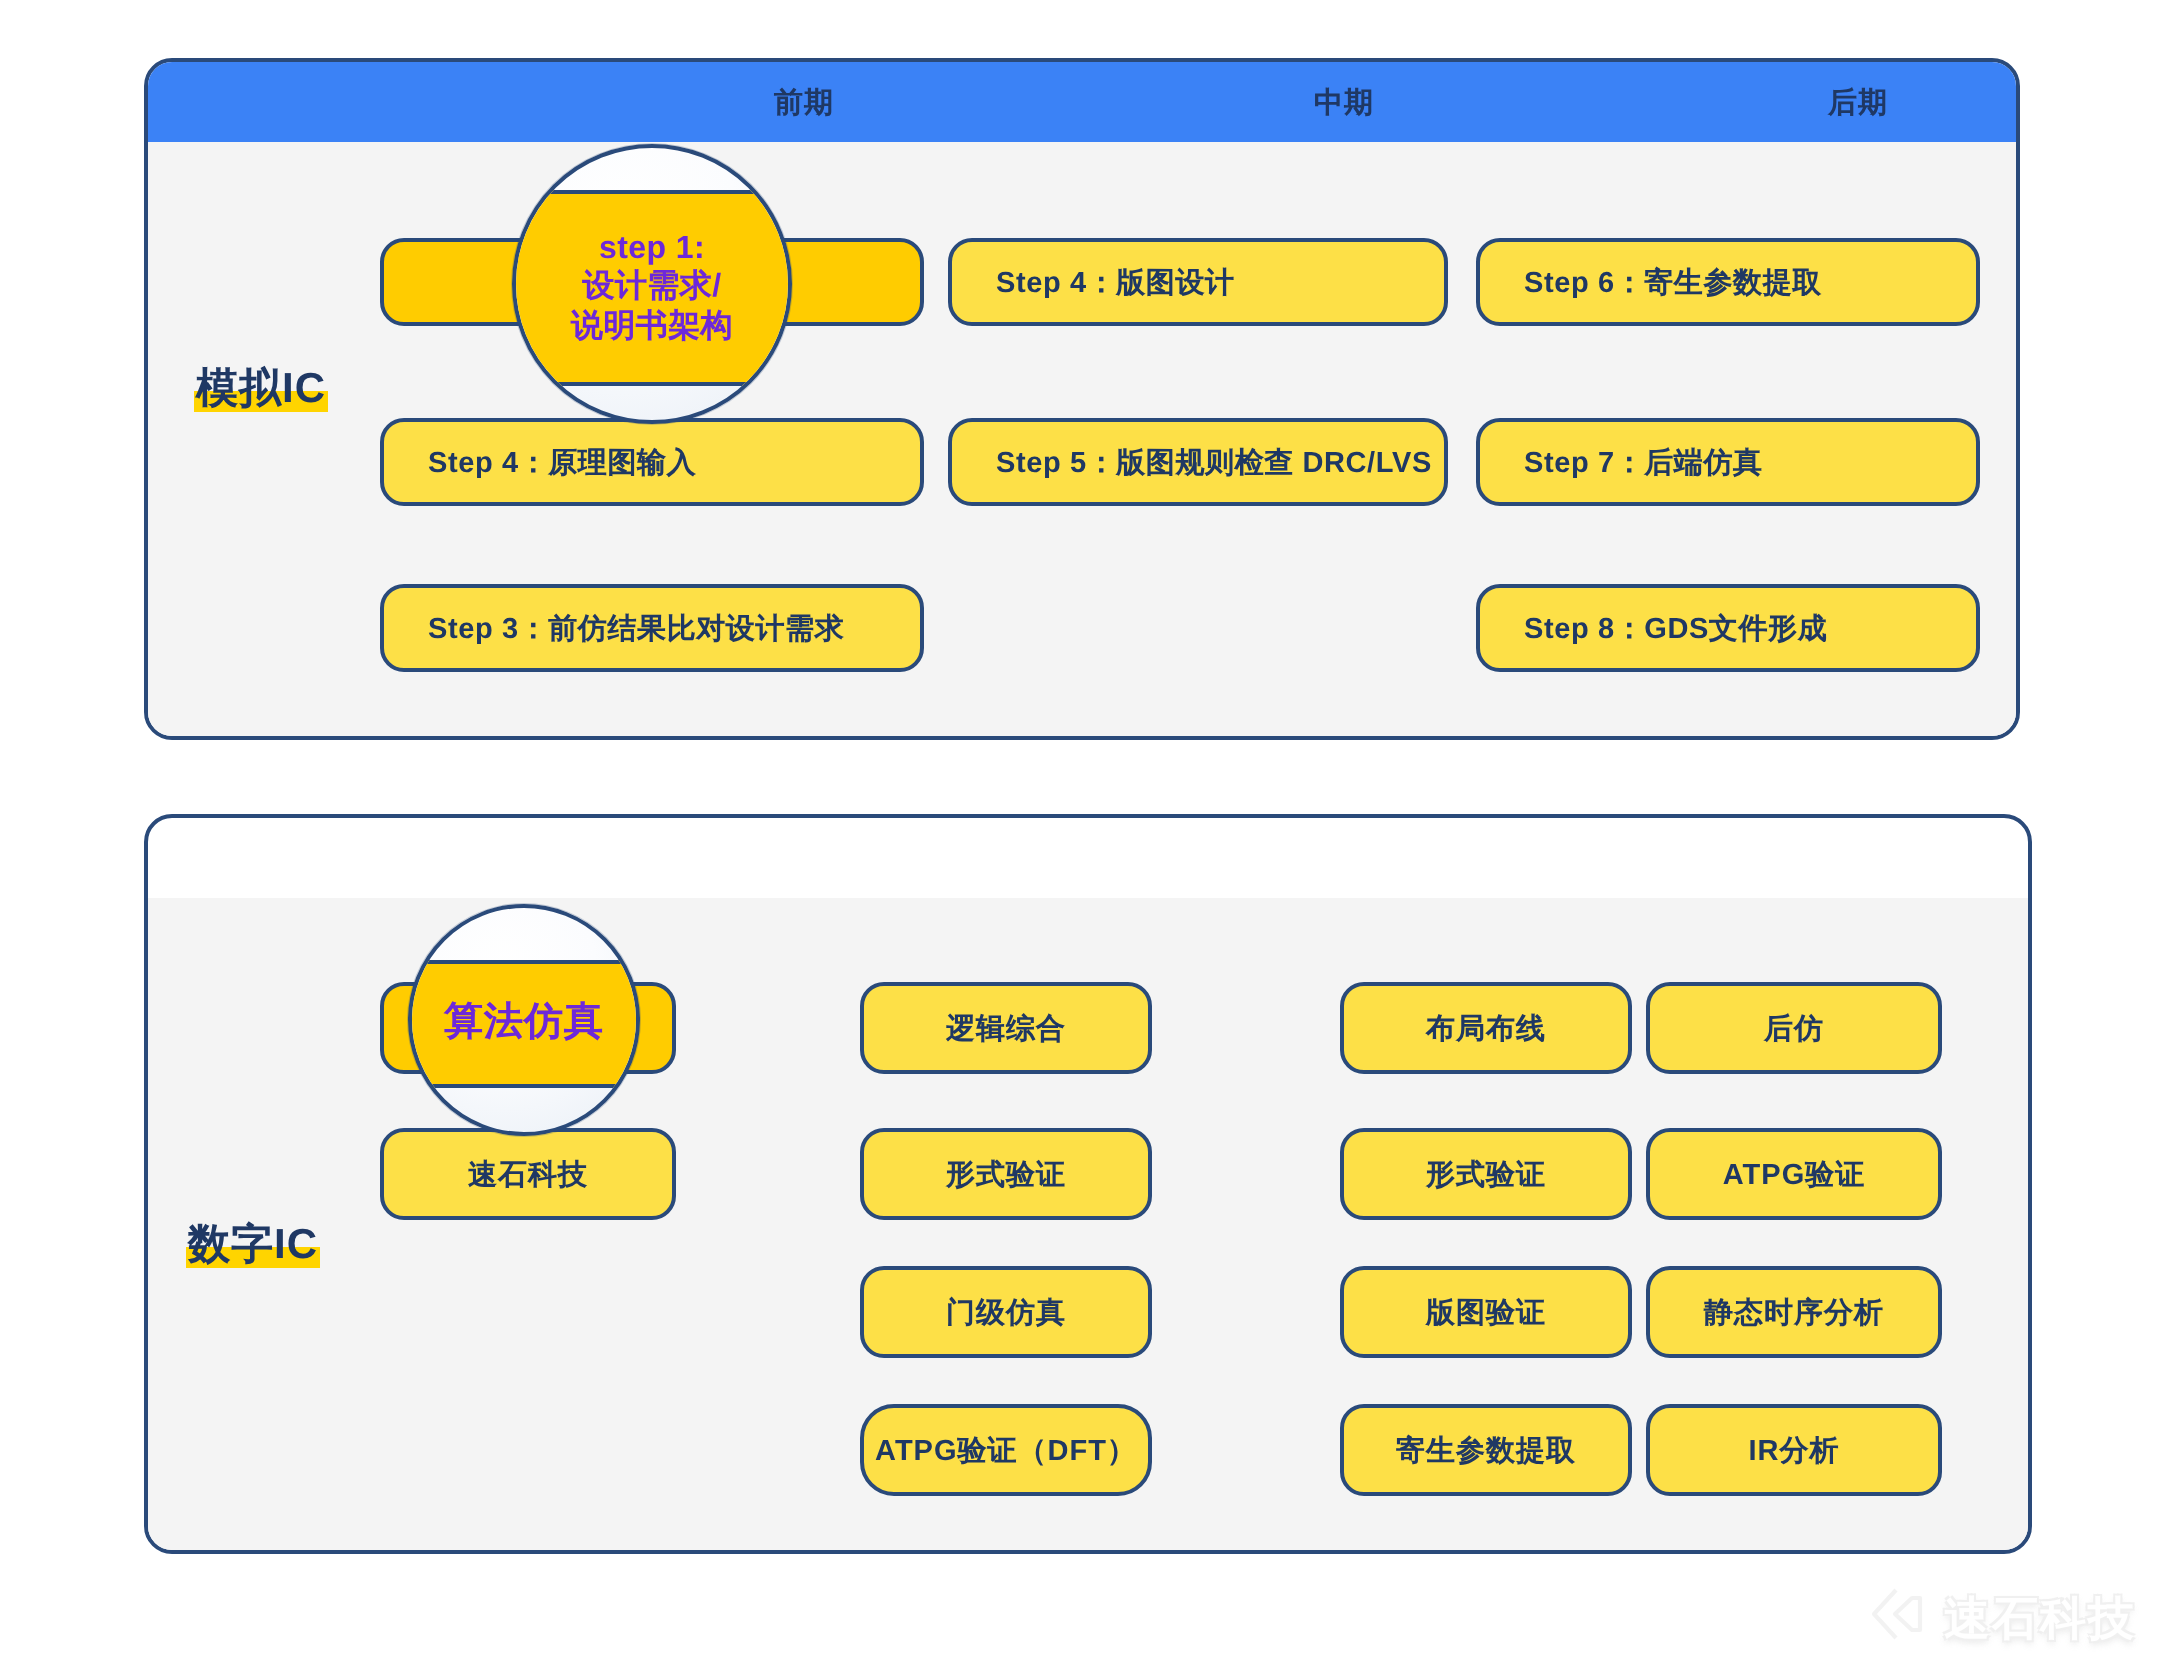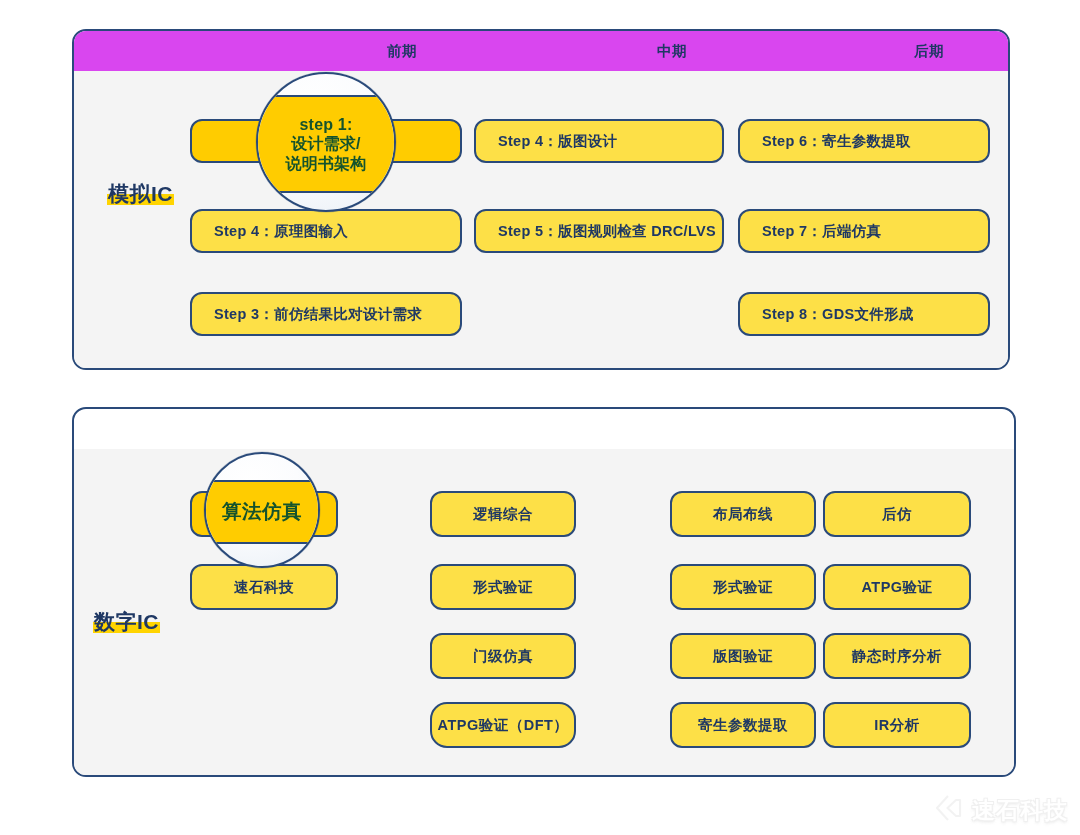--- a/index.html
+++ b/index.html
@@ -26,21 +26,21 @@
     box-sizing: border-box;
   }
   #analog-panel { left: 72px; top: 29px;  width: 938px; height: 341px; }
   #digital-panel{ left: 72px; top: 407px; width: 944px; height: 370px; }
 
   .panel-header {
     position: absolute;
     left: 0; top: 0; right: 0;
     height: 40px;
     border-bottom: 2px solid #f97316;
-    background: #d946ef;
+    background: #3b82f6;
     border-radius: 12px 12px 0 0;
   }
   .panel-body {
     position: absolute;
     left: 0; right: 0; bottom: 0;
     top: 40px;
     background: #f4f4f4;
     border-radius: 0 0 12px 12px;
   }
 
@@ -62,21 +62,21 @@
     font-weight: bold;
     color: #1f3864;
     white-space: nowrap;
     letter-spacing: 0.5px;
     z-index: 6;
   }
   .section-label .hl {
     background: linear-gradient(to top, #ffd400 0%, #ffd400 46%, rgba(255,212,0,0) 46%);
     padding: 0 1px;
   }
-  #label-analog  { left: 97px;  top: 180px; margin-left: 10px; }
+  #label-analog  { left: 97px;  top: 180px; }
   #label-digital { left: 93px;  top: 608px; }
 
   
   .box {
     position: absolute;
     border: 2px solid #2a4a7a;
     border-radius: 12px;
     background: #fde047;
     box-sizing: border-box;
     display: flex;
@@ -118,21 +118,21 @@
   .lens-inner {
     position: absolute;
     left: 0; right: 0;
     background: #ffcc00;
     border-top: 2.5px solid #2a4a7a;
     border-bottom: 2.5px solid #2a4a7a;
     display: flex;
     flex-direction: column;
     align-items: center;
     justify-content: center;
-    color: #14532d;
+    color: #6d28d9;
     font-weight: bold;
     box-sizing: border-box;
   }
   #lens-step1 { left: 256px; top: 72px; width: 140px; height: 140px; }
   #lens-step1 .lens-inner { top: 21px; height: 98px; }
   #lens-step1 .lens-line {
     font-size: 16px;
     line-height: 1.22;
     white-space: nowrap;
     letter-spacing: 0.2px;

